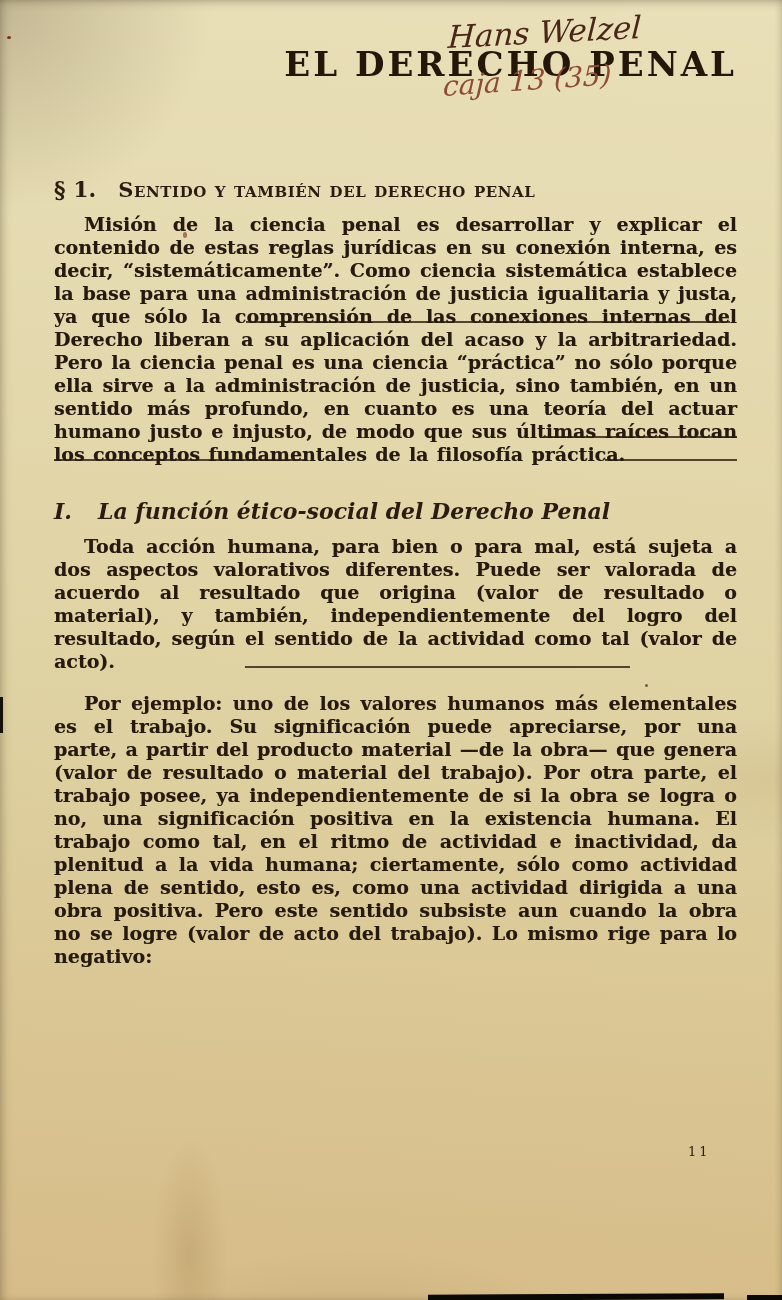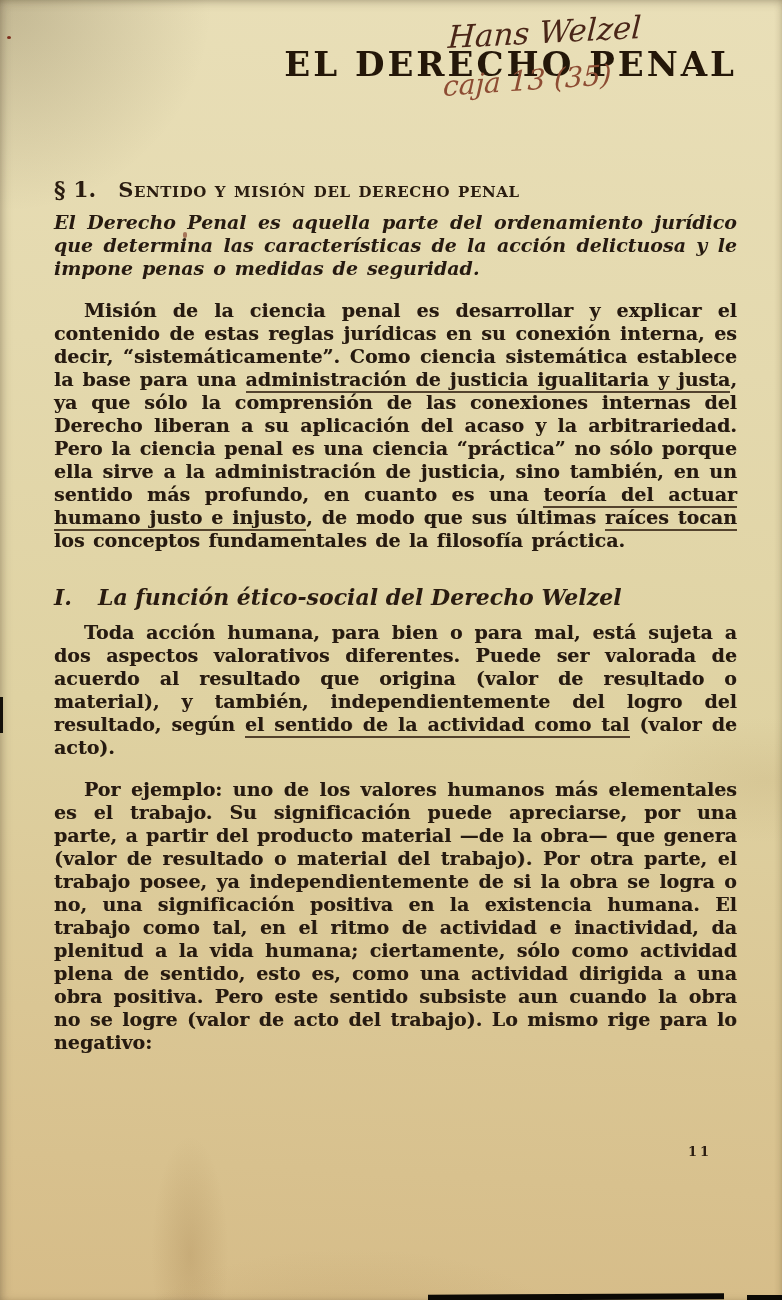--- a/index.html
+++ b/index.html
@@ -94,28 +94,28 @@
     margin-top: 32px;
     font-weight: bold;
     font-style: italic;
     font-size: 22px;
     color: #2a1c10;
     white-space: nowrap;
   }
   .sI-marker { margin-right: 26px; }
   .pu {
     border-bottom: 2px solid rgba(58,40,24,.85);
-    padding-bottom: 1px;
+    padding-bottom: 17px;
   }
   .page-number {
     position: absolute;
     left: 688px;
     top: 1144px;
     font-size: 13px;
-    font-weight: bold;
+    font-weight: normal;
     letter-spacing: 3px;
     color: #2a1c10;
   }
   
   .bbar1 { position: absolute; left: 428px; bottom: 0; width: 296px; height: 6px; background: #0b0905; transform: skewY(-0.25deg); }
   .bbar2 { position: absolute; left: 747px; bottom: 0; width: 35px; height: 5px; background: #0b0905; }
   .ltick { position: absolute; left: 0; top: 697px; width: 3px; height: 36px; background: #14100a; }
   .speck1 { position: absolute; left: 7px; top: 36px; width: 4px; height: 3px; background: #7c2d1c; border-radius: 50%; }
   .speck2 { position: absolute; left: 183px; top: 232px; width: 4px; height: 6px; background: #8a4a33; opacity: .7; border-radius: 2px; }
   .speck3 { position: absolute; left: 645px; top: 684px; width: 3px; height: 3px; background: #5a3a24; opacity: .8; border-radius: 50%; }
@@ -124,29 +124,28 @@
 <body>
 
 <div class="page">
 
   <div class="content">
 
 
     <h1 class="book-title">EL DERECHO PENAL</h1>
 
     <div class="s1-heading">
-      <span class="s1-marker">§ 1.</span><span class="s1-title">Sentido y misión del derecho penal</span>
+      <span class="s1-marker">§ 1.</span><span class="s1-title">Sentido y también del derecho penal</span>
     </div>
 
-    <p class="lead">El Derecho Penal es aquella parte del ordenamiento jurídico que determina las características de la acción delictuosa y le impone penas o medidas de seguridad.</p>
 
     <p class="body-para"><span>Misión de la ciencia penal es desarrollar y explicar el contenido de estas reglas jurídicas en su conexión interna, es decir, “sistemáticamente”. Como ciencia sistemática establece la base para una </span><span class="pu">administración de justicia igualitaria y justa</span><span>, ya que sólo la comprensión de las conexiones internas del Derecho liberan a su aplicación del acaso y la arbitrariedad. Pero la ciencia penal es una ciencia “práctica” no sólo porque ella sirve a la administración de justicia, sino también, en un sentido más profundo, en cuanto es una </span><span class="pu">teoría del actuar humano justo e injusto</span><span>, de modo que sus últimas </span><span class="pu">raíces tocan</span><span> los conceptos fundamentales de la filosofía práctica.</span></p>
 
     <div class="sI-heading">
-      <span class="sI-marker">I.</span><span>La función ético-social del Derecho Welzel</span>
+      <span class="sI-marker">I.</span><span>La función ético-social del Derecho Penal</span>
     </div>
 
 
     <p class="body-para"><span>Toda acción humana, para bien o para mal, está sujeta a dos aspectos valorativos diferentes. Puede ser valorada de acuerdo al resultado que origina (valor de resultado o material), y también, independientemente del logro del resultado, según </span><span class="pu">el sentido de la actividad como tal</span><span> (valor de acto).</span></p>
 
     <p class="body-para">Por ejemplo: uno de los valores humanos más elementales es el trabajo. Su significación puede apreciarse, por una parte, a partir del producto material —de la obra— que genera (valor de resultado o material del trabajo). Por otra parte, el trabajo posee, ya independientemente de si la obra se logra o no, una significación positiva en la existencia humana. El trabajo como tal, en el ritmo de actividad e inactividad, da plenitud a la vida humana; ciertamente, sólo como actividad plena de sentido, esto es, como una actividad dirigida a una obra positiva. Pero este sentido subsiste aun cuando la obra no se logre (valor de acto del trabajo). Lo mismo rige para lo negativo:</p>
 
   </div>
 
   <div class="handwriting">

